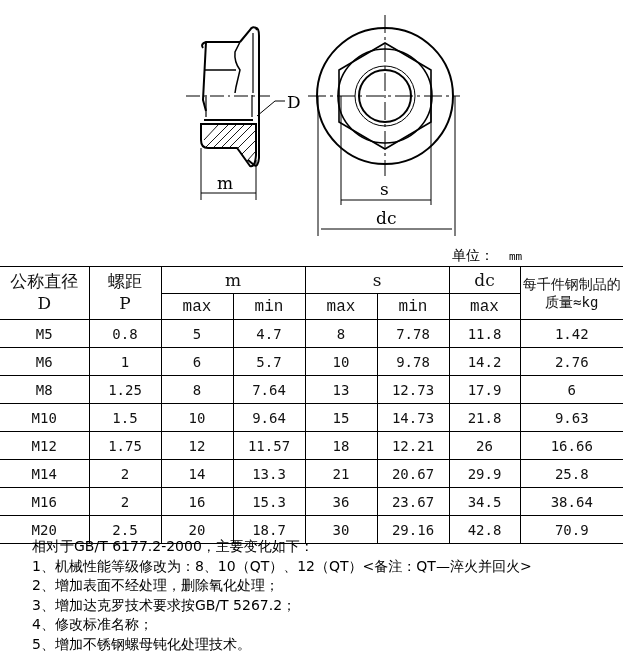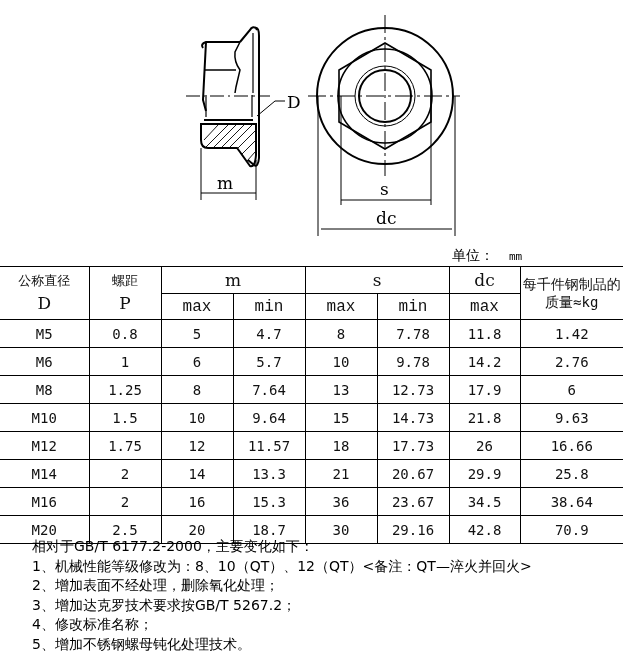--- a/index.html
+++ b/index.html
@@ -9,21 +9,21 @@
   .unit { position:absolute; left:452px; top:247px; font-size:14px; line-height:16px; white-space:nowrap; }
   .unit .mm { font-family:"DejaVu Sans Mono", "Liberation Mono", monospace; font-size:11px;padding-left:15px; }
   table.spec { position:absolute; left:0; top:266px; width:623px; border-collapse:collapse; table-layout:fixed; }
   table.spec td { border:1px solid #000; text-align:center; vertical-align:middle; padding:0;
                   font-family:"DejaVu Sans Mono", "Liberation Mono", monospace; font-size:14px; color:#111; }
   table.spec tr > td:first-child { border-left:none; }
   table.spec tr > td:last-child { border-right:none; }
   table.spec tr.h1 td { height:26px; }
   table.spec tr.h2 td { height:25px; }
   table.spec tr.row td { height:27px; }
-  .hd-cn { font-family:Liberation Mono, monospace; font-size:13px; line-height:20px; display:block; }
+  .hd-cn { font-family:Liberation Serif, serif; font-size:17px; line-height:20px; display:block; }
   .hd-sym { font-family:"DejaVu Serif", "Liberation Serif", serif; font-size:17px; line-height:22px; display:block; }
   .hd-small { font-family:Liberation Mono, monospace; font-size:16px; }
   .hd-sym-inline { font-family:"DejaVu Serif", "Liberation Serif", serif; font-size:17px; }
   .mass-hd { font-family:"DejaVu Sans", sans-serif; font-size:12px; line-height:18px; }
   .notes { position:absolute; left:2px; top:537px; width:620px;margin-left:30px; }
   .note { font-size:14px; line-height:19.5px; white-space:nowrap; }
 </style>
 </head>
 <body>
 
@@ -169,21 +169,21 @@
         <td>14.73</td>
         <td>21.8</td>
         <td>9.63</td>
     </tr>
     <tr class="row">
       <td>M12</td>
         <td>1.75</td>
         <td>12</td>
         <td>11.57</td>
         <td>18</td>
-        <td>17.73</td>
+        <td>12.21</td>
         <td>26</td>
         <td>16.66</td>
     </tr>
     <tr class="row">
       <td>M14</td>
         <td>2</td>
         <td>14</td>
         <td>13.3</td>
         <td>21</td>
         <td>20.67</td>

